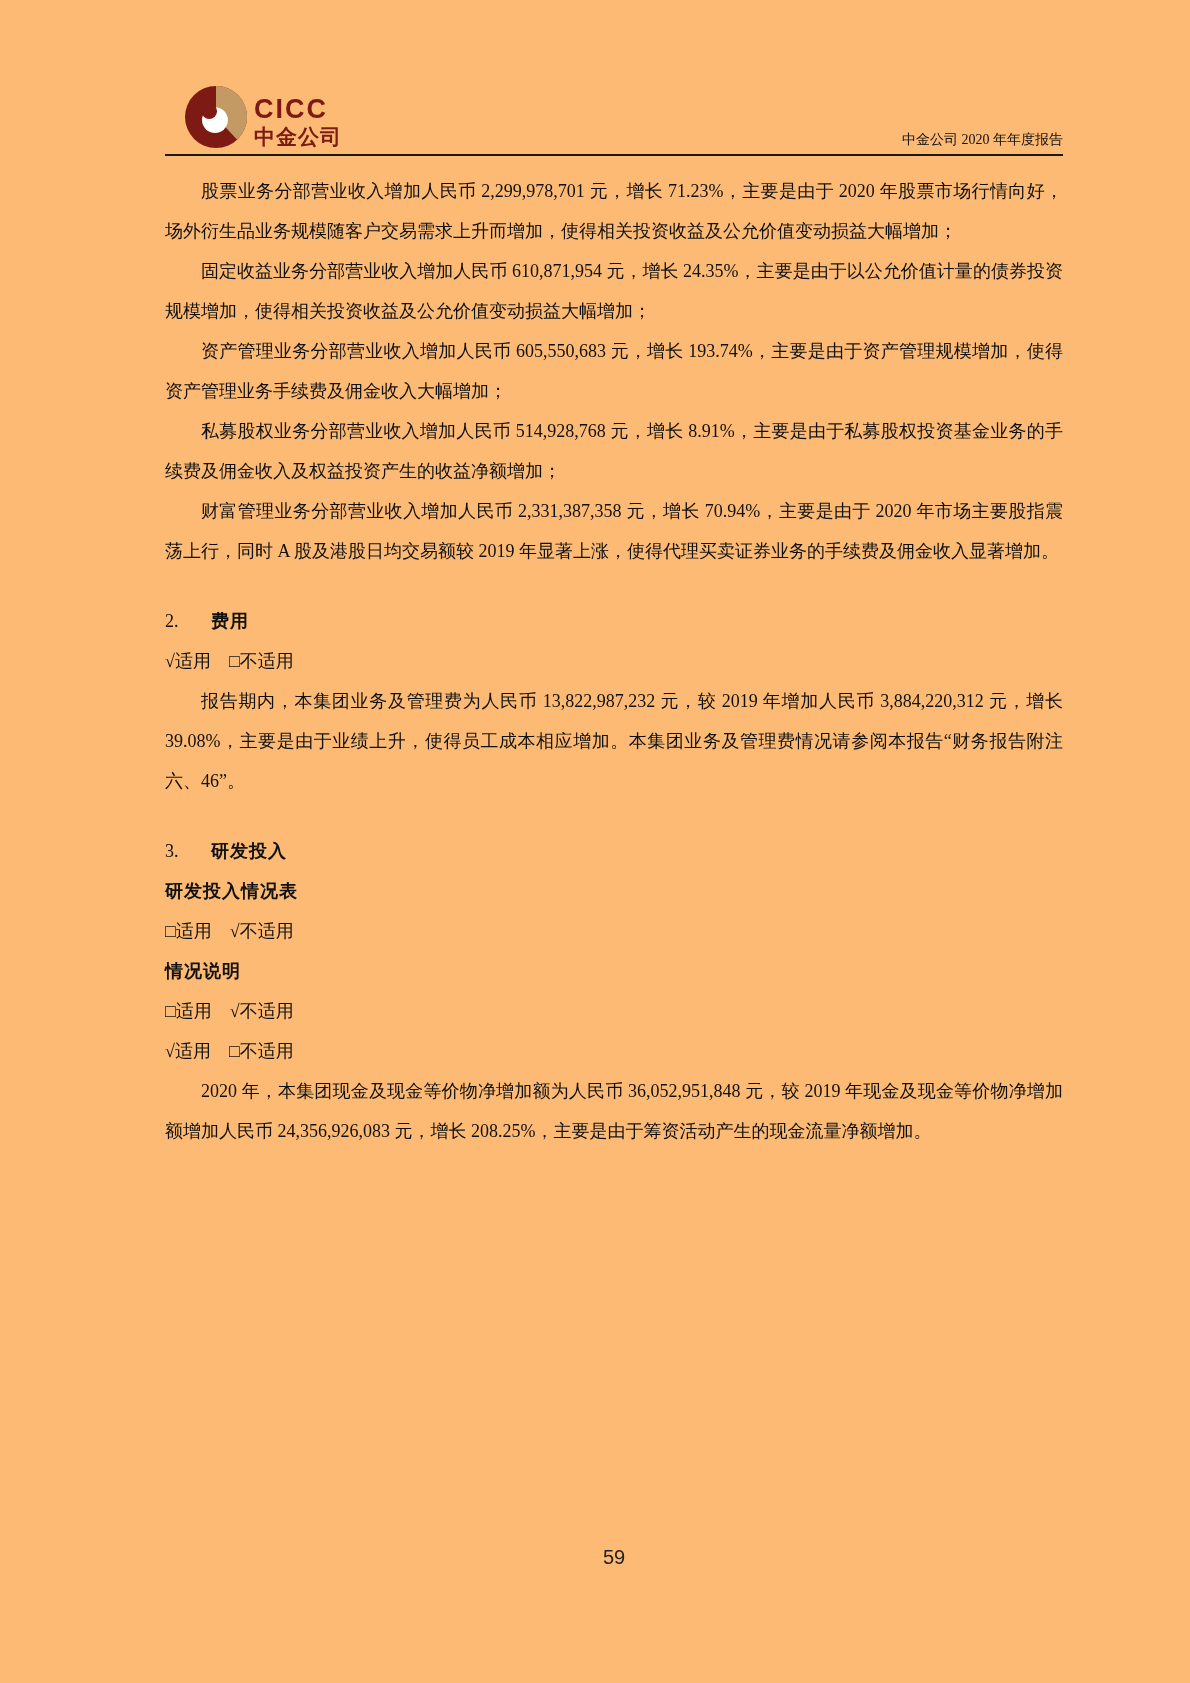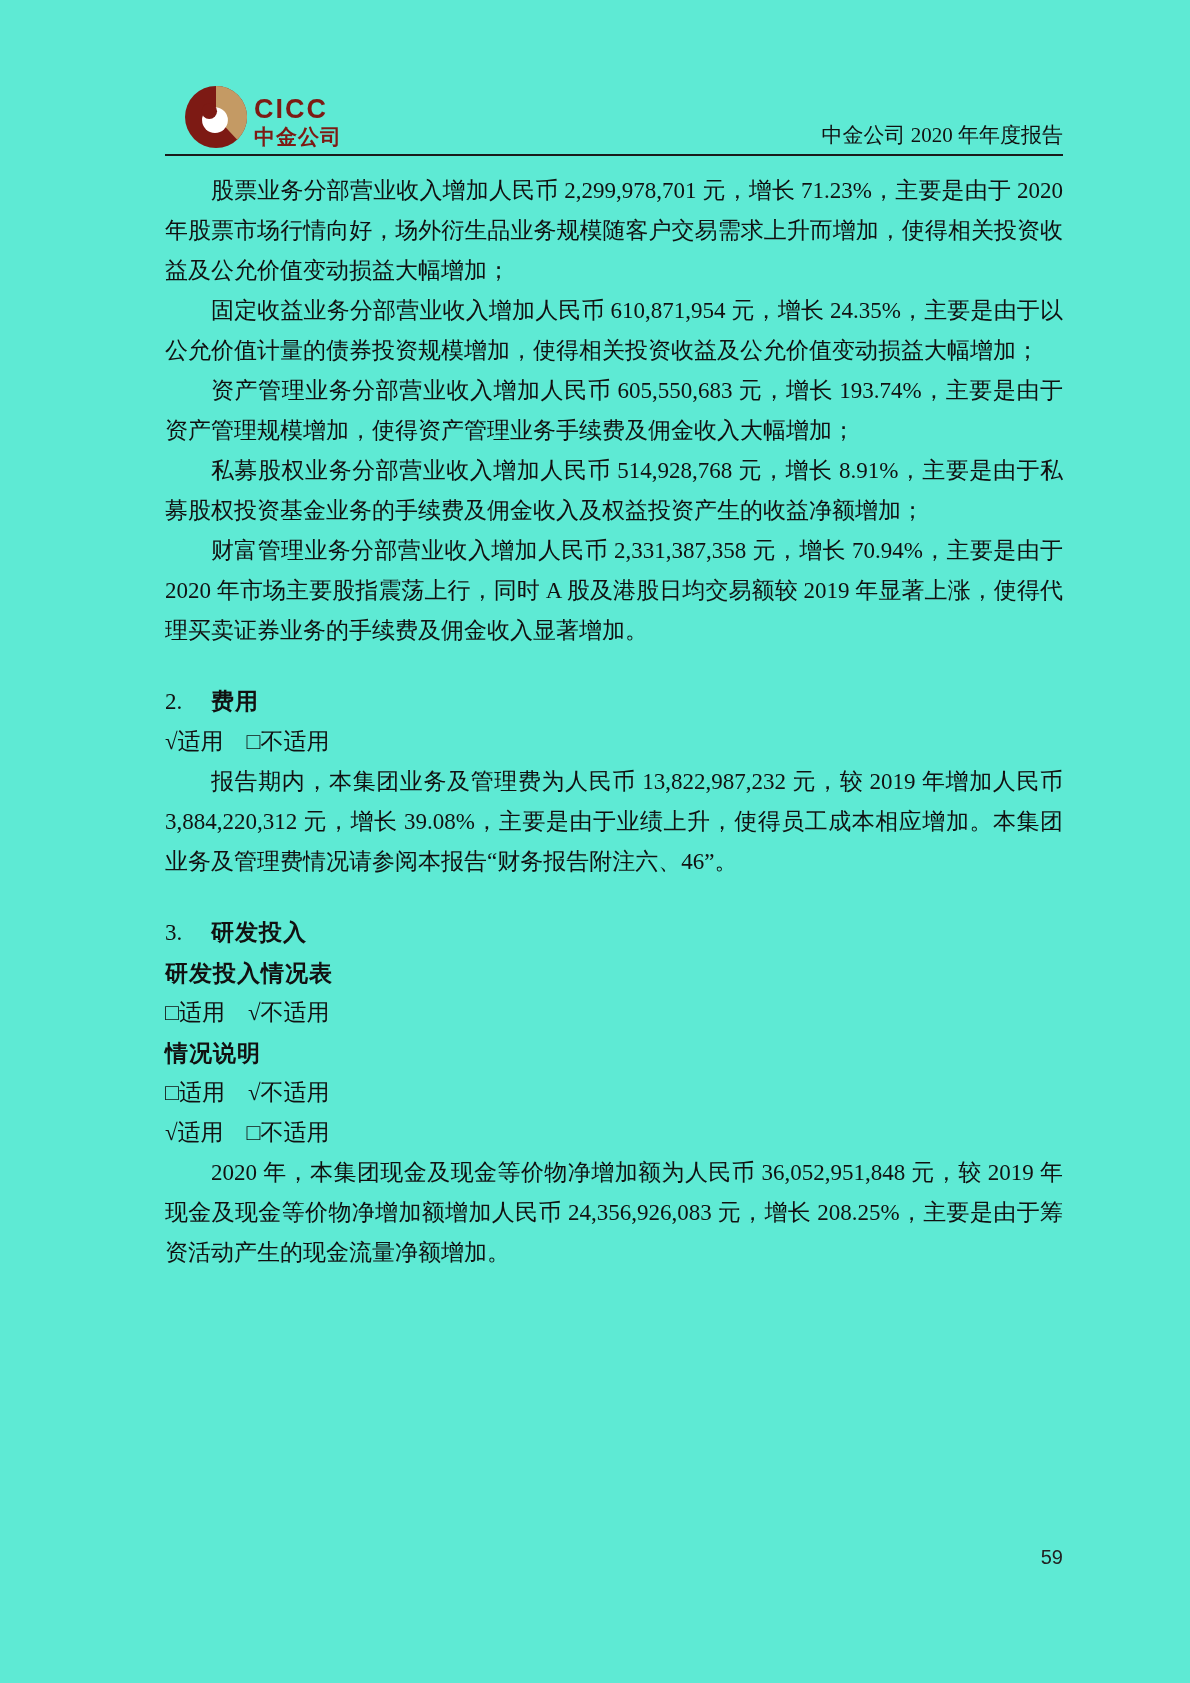--- a/index.html
+++ b/index.html
@@ -1,20 +1,20 @@
 <!DOCTYPE html>
 <html><head>
 <meta charset="utf-8">
 <style>
   html, body { margin: 0; padding: 0; background: #ffffff; }
   .page {
     position: relative;
     width: 1190px;
     height: 1683px;
-    background: #5eead4;
+    background: #fdba74;
     font-family: "Liberation Serif", "DejaVu Serif", serif;
     color: #111111;
     overflow: hidden;
   }
 
   
   .header {
     position: absolute;
     left: 165px;
     top: 72px;
@@ -39,32 +39,32 @@
     font-weight: 700;
     color: #7d1a14;
     line-height: 1;
   }
   .logo-text .en { font-size: 27px; letter-spacing: 2px; }
   .logo-text .zh { font-size: 21px; margin-top: 3px; letter-spacing: 1px; }
   .report-title {
     position: absolute;
     right: 0;
     bottom: 5px;
-    font-size: 21px;
+    font-size: 14px;
     color: #111111;
     white-space: nowrap;
   }
 
   
   .content {
     position: absolute;
     left: 165px;
     top: 171px;
     width: 898px;
-    font-size: 23px;
+    font-size: 18px;
     line-height: 40px;
     text-align: justify;
     text-justify: inter-ideograph;
   }
   .para { margin: 0; text-indent: 2em; }
   .section-heading { margin-top: 30px; white-space: nowrap; }
   .sec-num { display: inline-block; width: 46px; font-weight: 400; }
   .sec-title {
     font-family: "Liberation Sans", "DejaVu Sans", sans-serif;
     font-weight: 700;
@@ -76,21 +76,21 @@
     letter-spacing: 1px;
   }
   .applicability { text-indent: 0; }
 
   
   .page-number {
     position: absolute;
     left: 165px;
     top: 1546px;
     width: 898px;
-    text-align: right;
+    text-align: center;
     font-family: "Liberation Sans", "DejaVu Sans", sans-serif;
     font-size: 20px;
     color: #222222;
   }
 </style>
 </head>
 <body>
 
 <div class="page">
 

